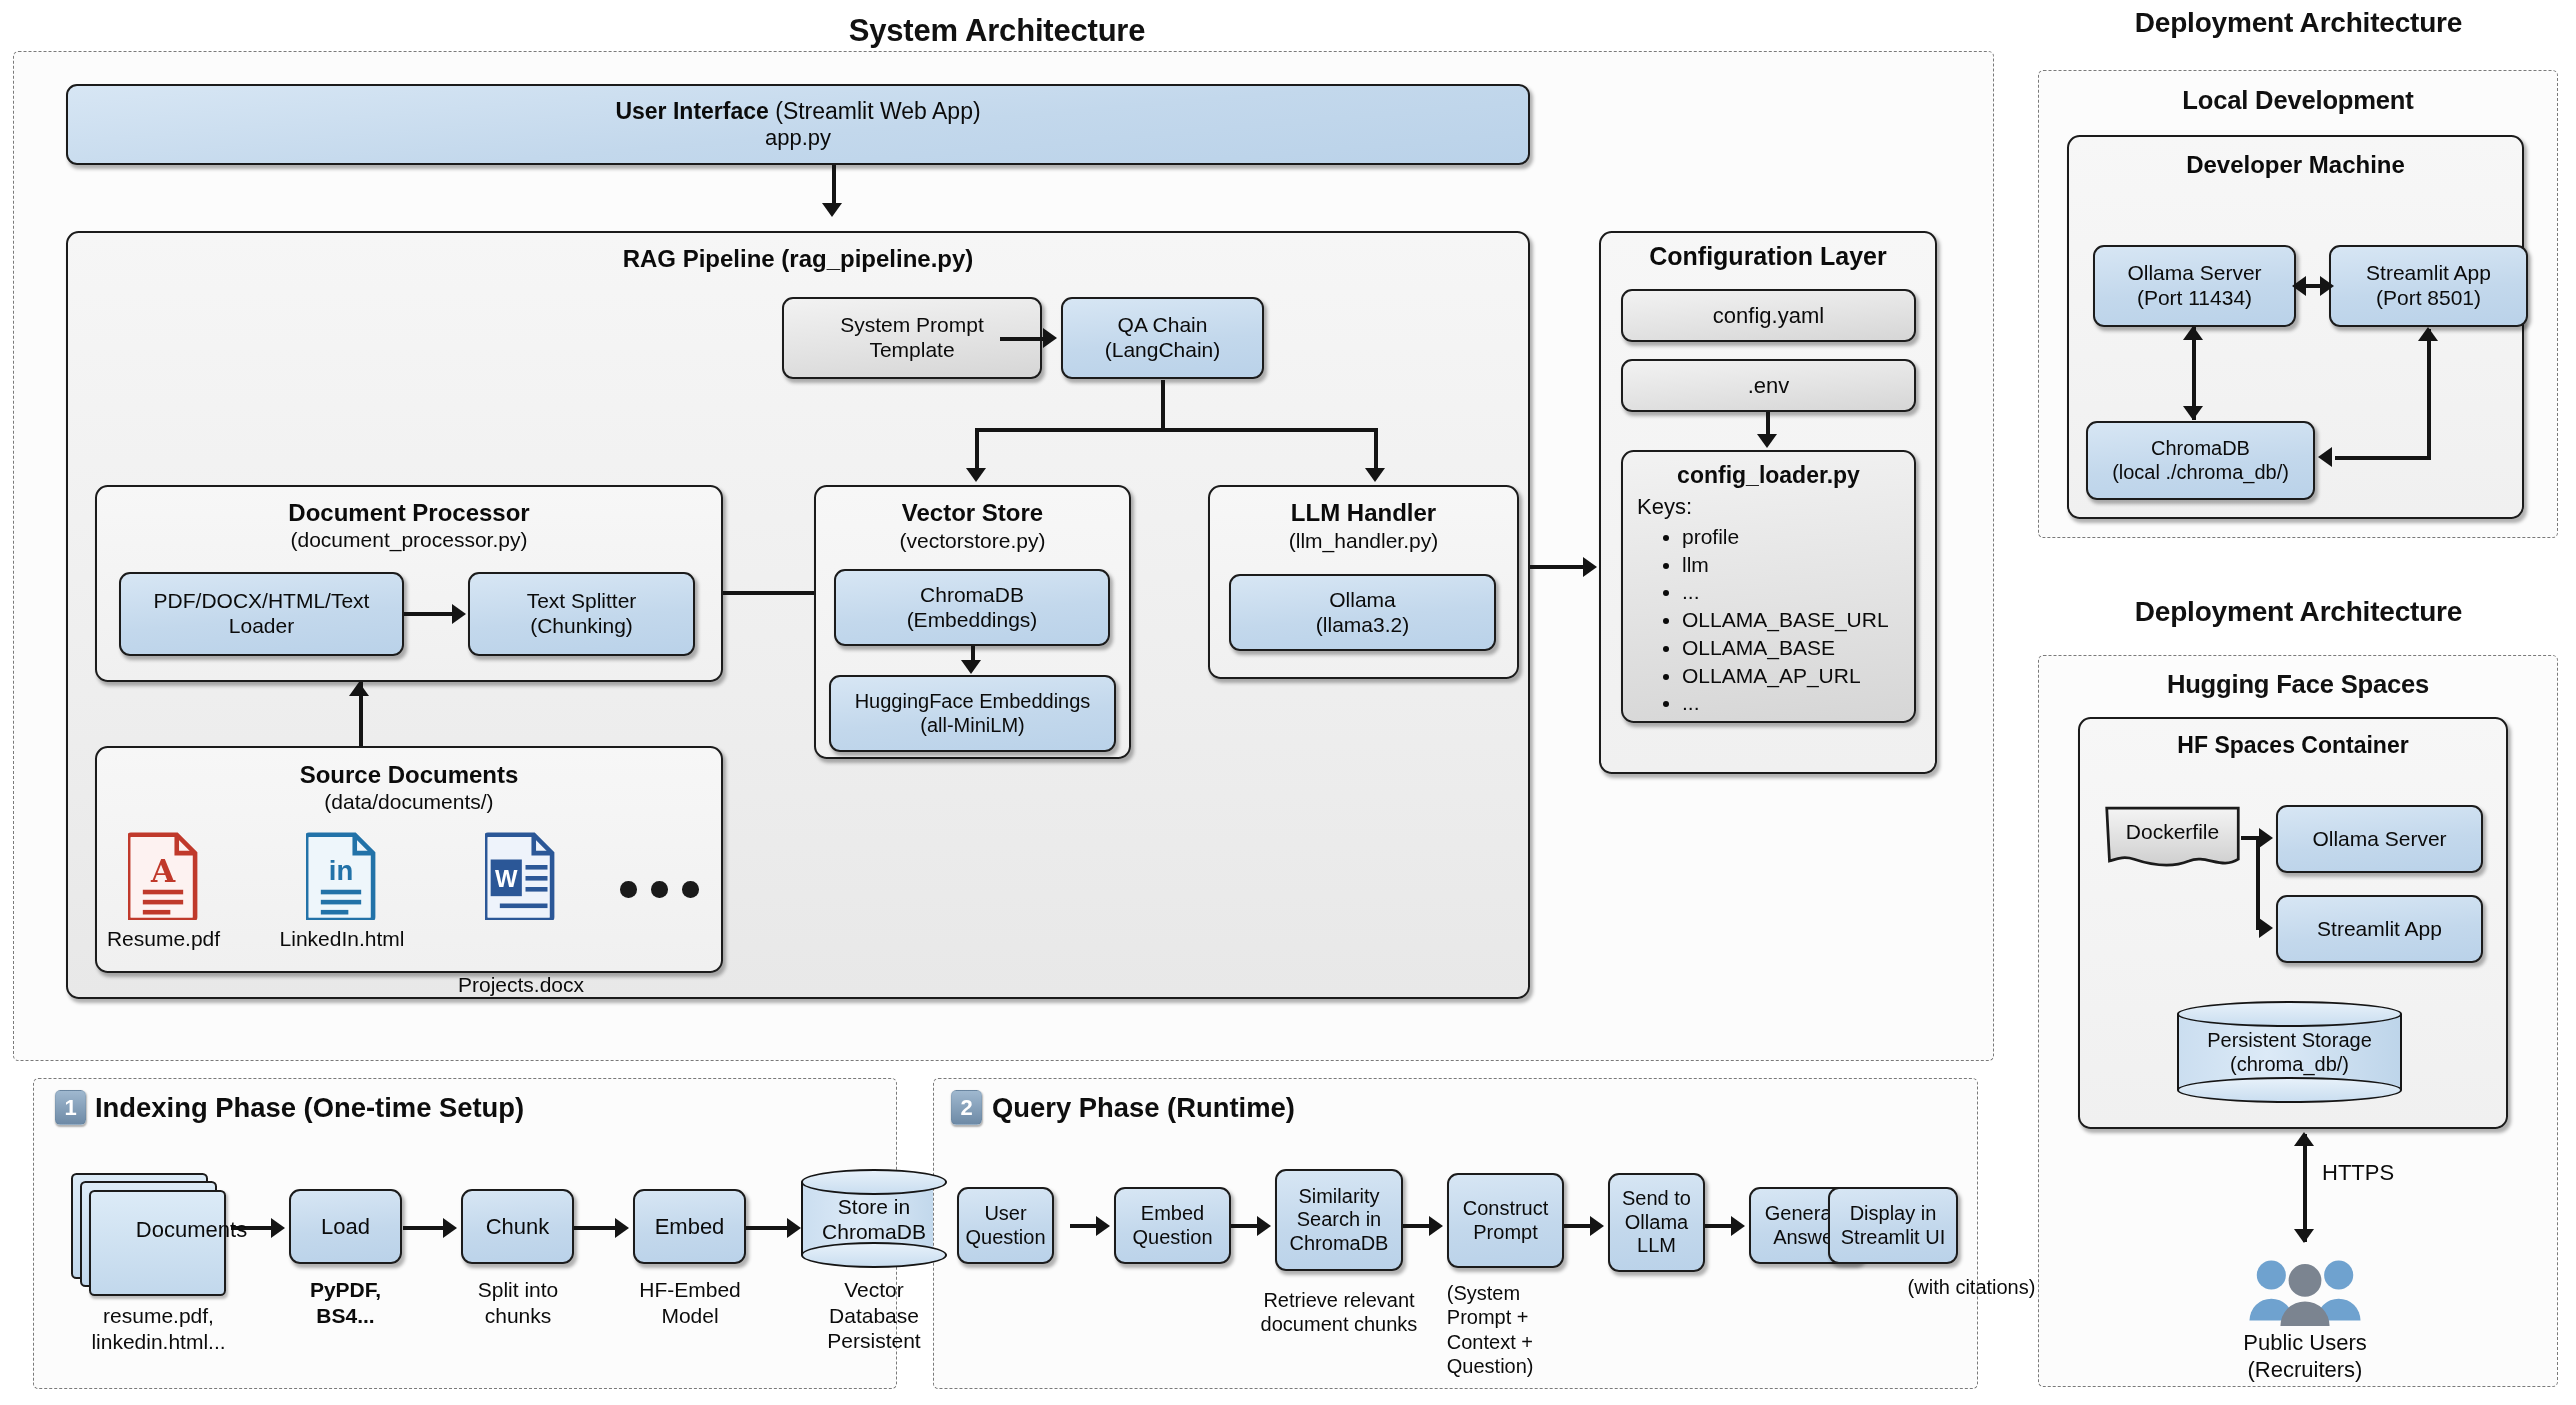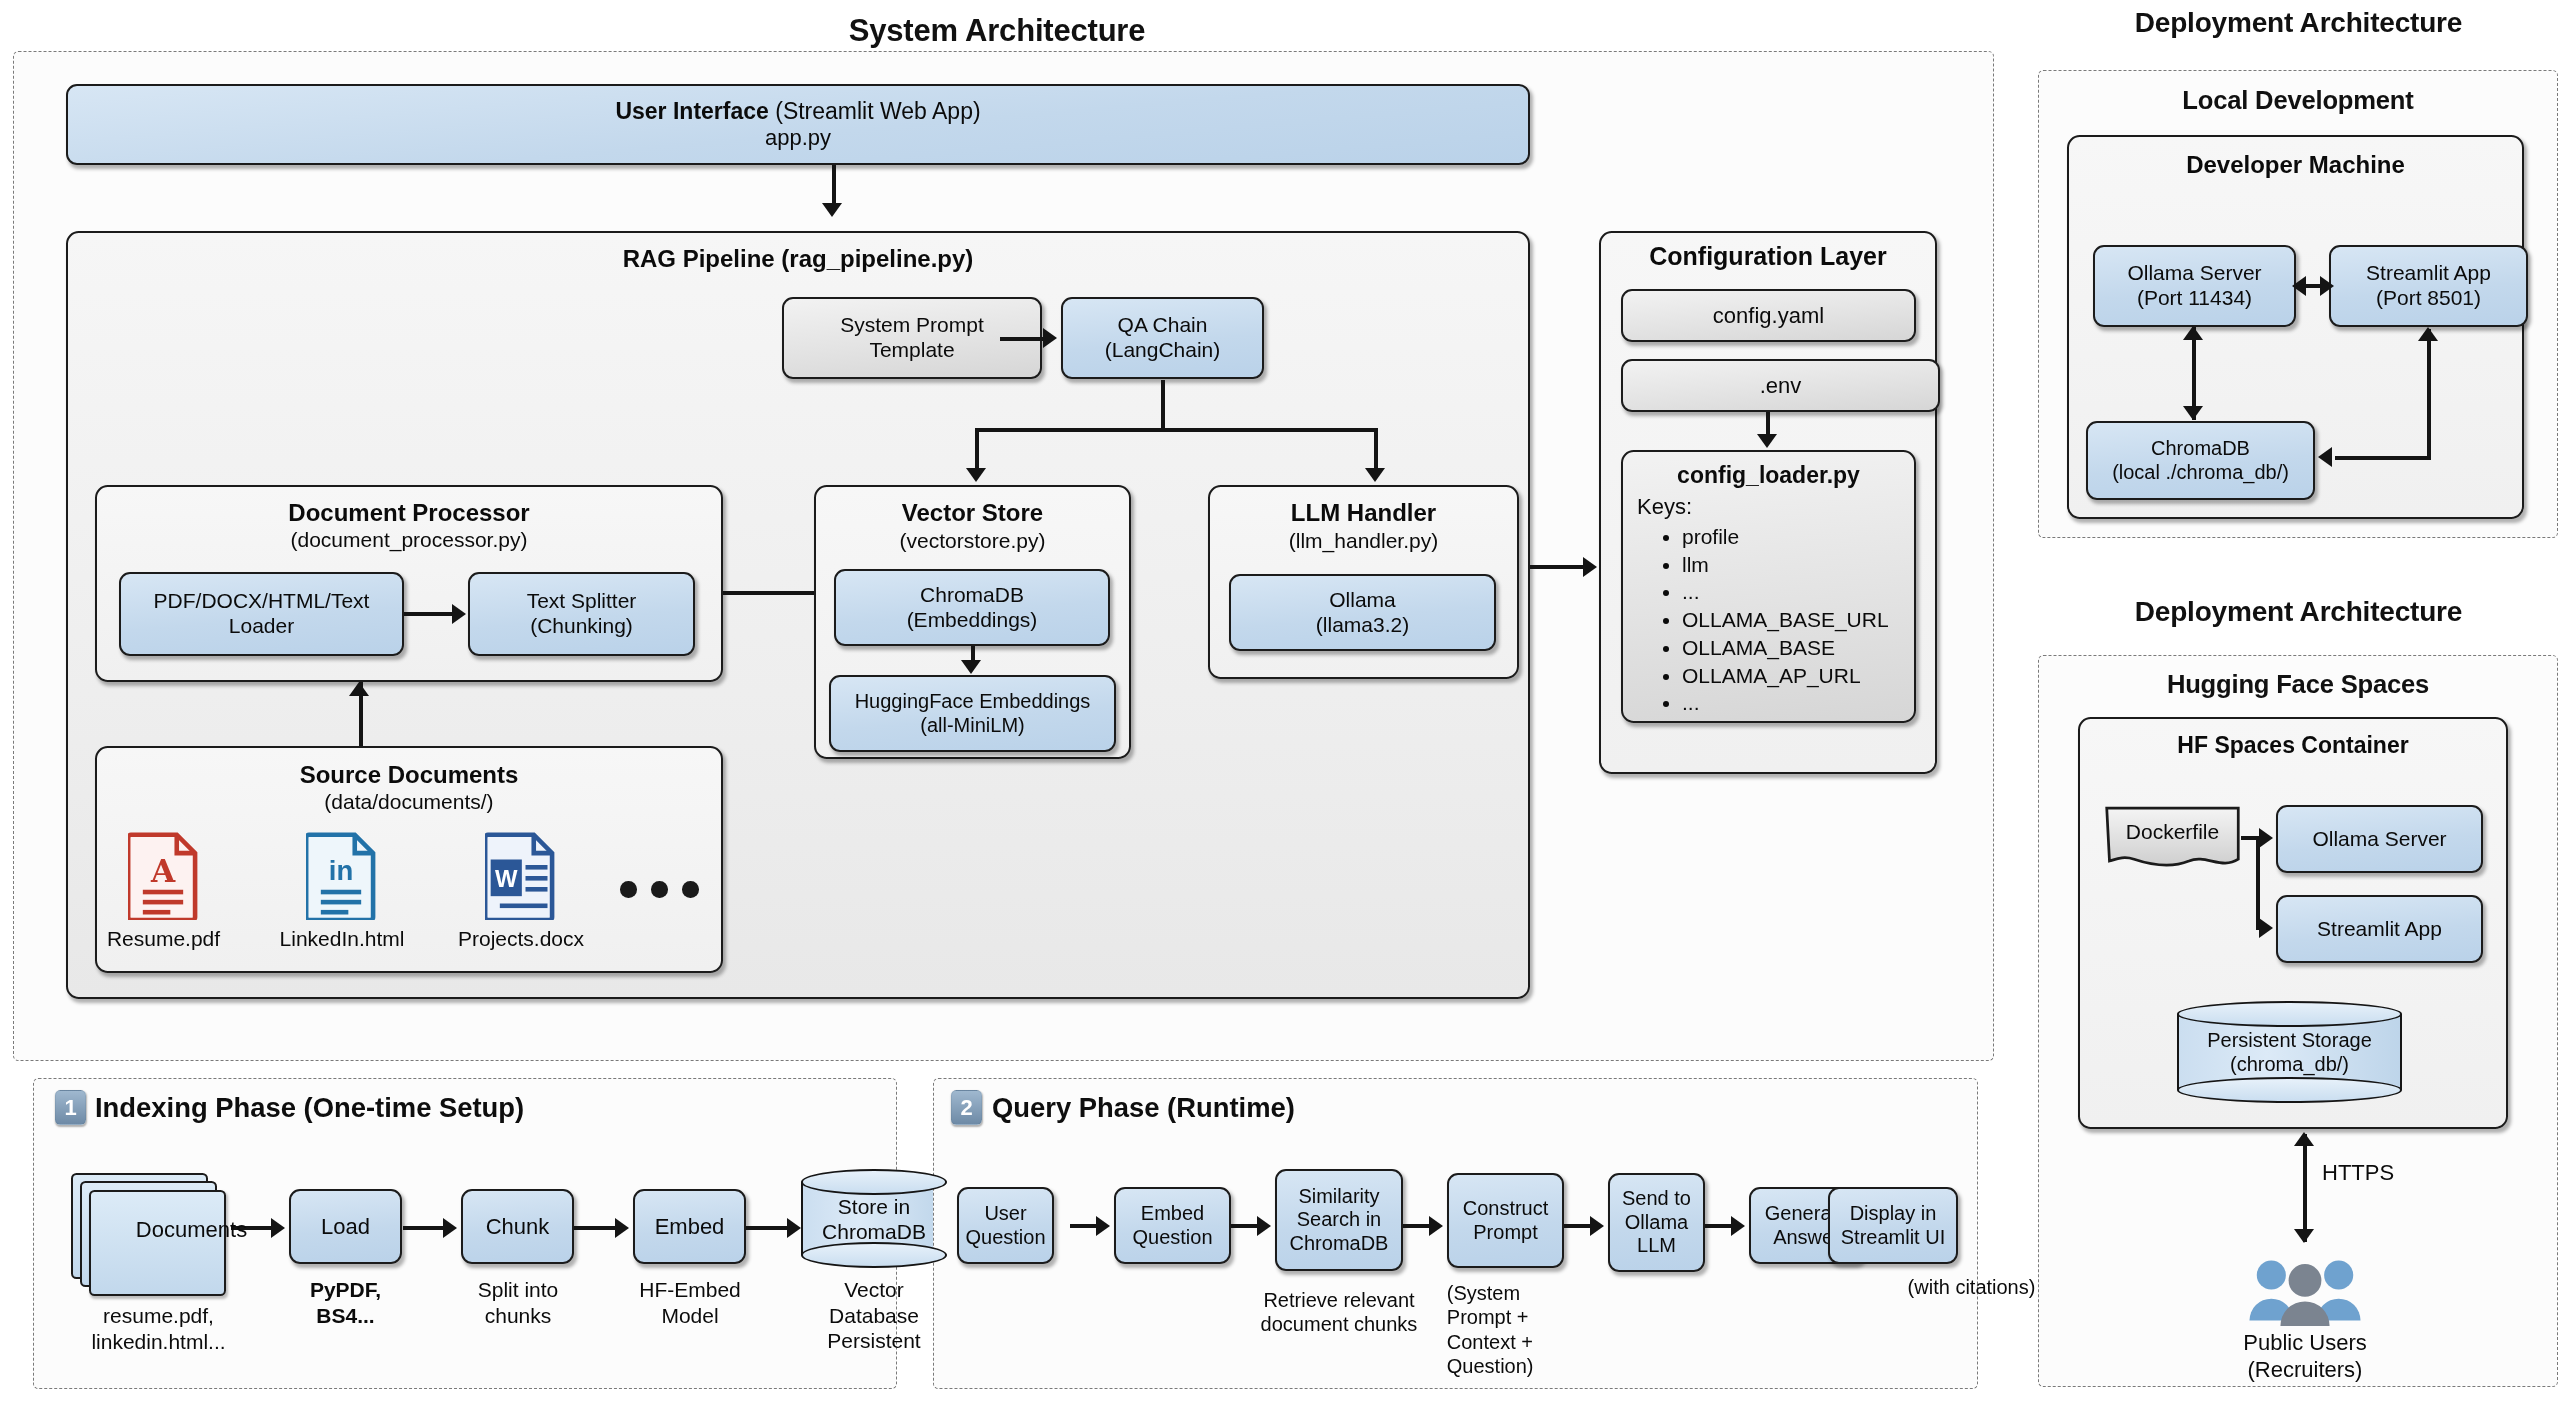--- a/index.html
+++ b/index.html
@@ -201,21 +201,21 @@
     <path d="M3 3 h50 l20 20 v70 a3 3 0 0 1 -3 3 h-67 a3 3 0 0 1 -3 -3 v-87 a3 3 0 0 1 3 -3 z" fill="#eef3fb" stroke="#2b5797" stroke-width="5"></path>
     <path d="M53 3 v20 h20" fill="none" stroke="#2b5797" stroke-width="5"></path>
     <rect x="6" y="30" width="34" height="40" fill="#2b5797"></rect>
     <text x="23" y="60" font-size="26" font-family="Liberation Sans, sans-serif" fill="#ffffff" text-anchor="middle" font-weight="bold">W</text>
     <rect x="44" y="36" width="24" height="5" fill="#2b5797"></rect>
     <rect x="44" y="48" width="24" height="5" fill="#2b5797"></rect>
     <rect x="44" y="60" width="24" height="5" fill="#2b5797"></rect>
     <rect x="16" y="78" width="52" height="5" fill="#2b5797"></rect>
   </svg>
 </div>
-<div class="cap" style="left:441px;top:926px;width:160px;font-size:21px;">Projects.docx</div>
+<div class="cap" style="left:441px;top:972px;width:160px;font-size:21px;">Projects.docx</div>
 
 <div class="dots" style="left:620px;top:881px;">
   <i></i>
     <i></i>
     <i></i>
 </div>
 
 <div class="box panel light" style="left:814px;top:485px;width:317px;height:274px;"></div>
 <div class="ptitle" style="left:814px;top:499px;width:317px;font-size:24px;">Vector Store</div>
 <div class="psub" style="left:814px;top:529px;width:317px;font-size:21px;">(vectorstore.py)</div>
@@ -239,21 +239,21 @@
 </div>
 
 <div class="ln hln" style="left:1530px;top:565px;width:60px;"></div>
 <div class="arw arw-r" style="left:1583px;top:557px;"></div>
 
 <div class="box panel light" style="left:1599px;top:231px;width:338px;height:543px;"></div>
 <div class="ptitle" style="left:1599px;top:242px;width:338px;font-size:25px;">Configuration Layer</div>
 <div class="box grey" style="left:1621px;top:289px;width:295px;height:53px;font-size:22px;">
   <div>config.yaml</div>
 </div>
-<div class="box grey" style="left:1621px;top:359px;width:319px;height:53px;font-size:22px;">
+<div class="box grey" style="left:1621px;top:359px;width:295px;height:53px;font-size:22px;">
   <div>.env</div>
 </div>
 <div class="ln vln" style="left:1766px;top:412px;height:29px;"></div>
 <div class="arw arw-d" style="left:1757px;top:434px;"></div>
 
 <div class="box grey" style="left:1621px;top:450px;width:295px;height:273px;justify-content:flex-start;align-items:stretch;border-radius:12.8px;"></div>
 <div class="ptitle" style="left:1621px;top:462px;width:295px;font-size:23px;">config_loader.py</div>
 <div class="abs" style="left:1637px;top:494px;font-size:22px;">Keys:</div>
 <ul class="abs" style="left:1658px;top:523px;width:256px;font-size:21px;list-style:disc;padding-left:24px;line-height:1.32;">
   <li>profile</li>

